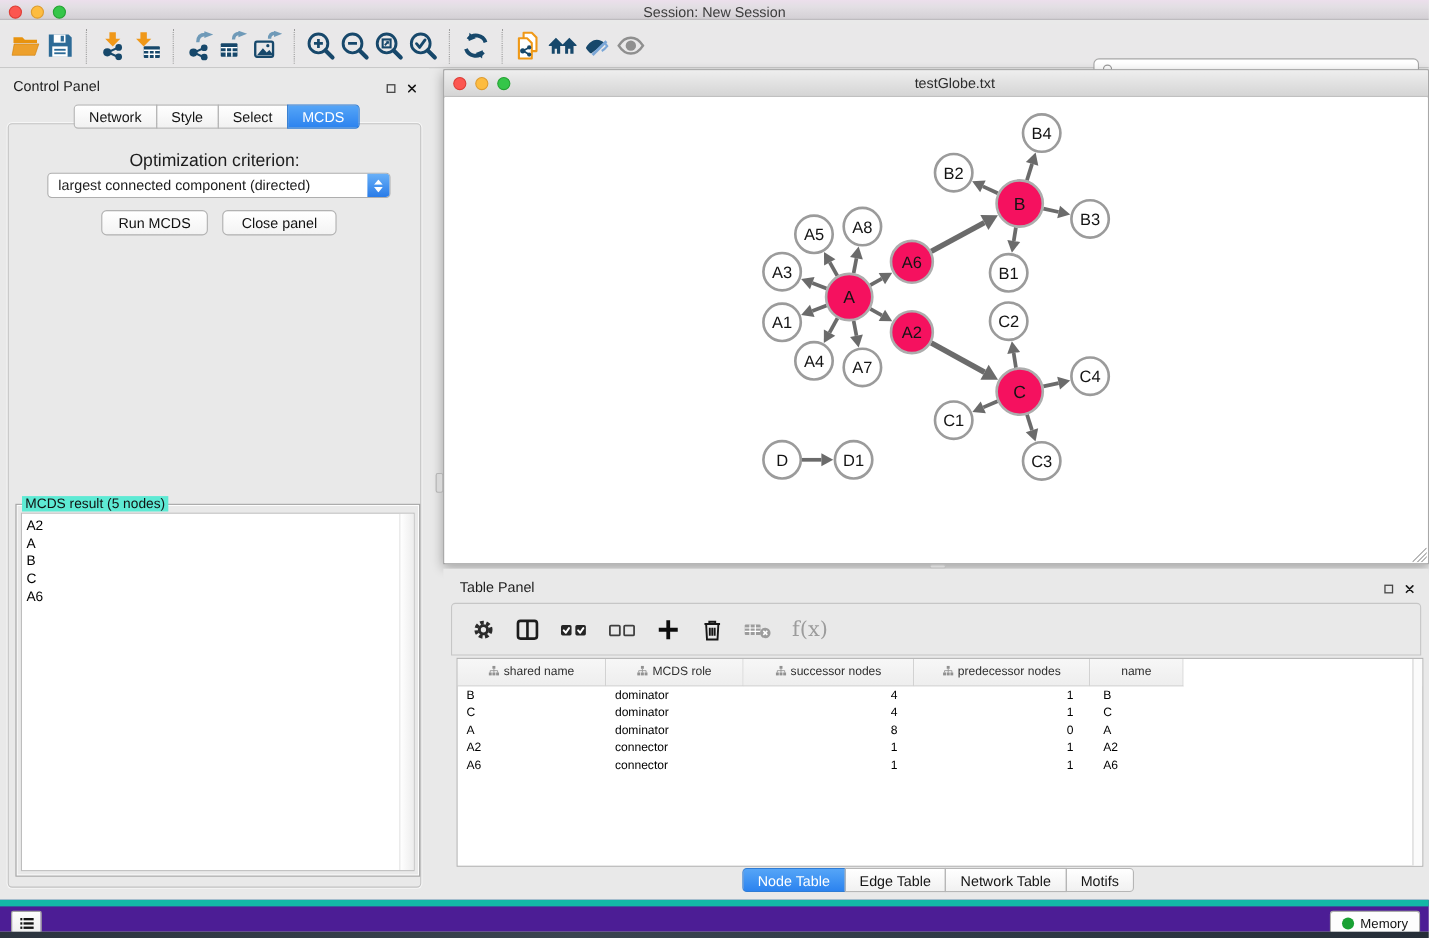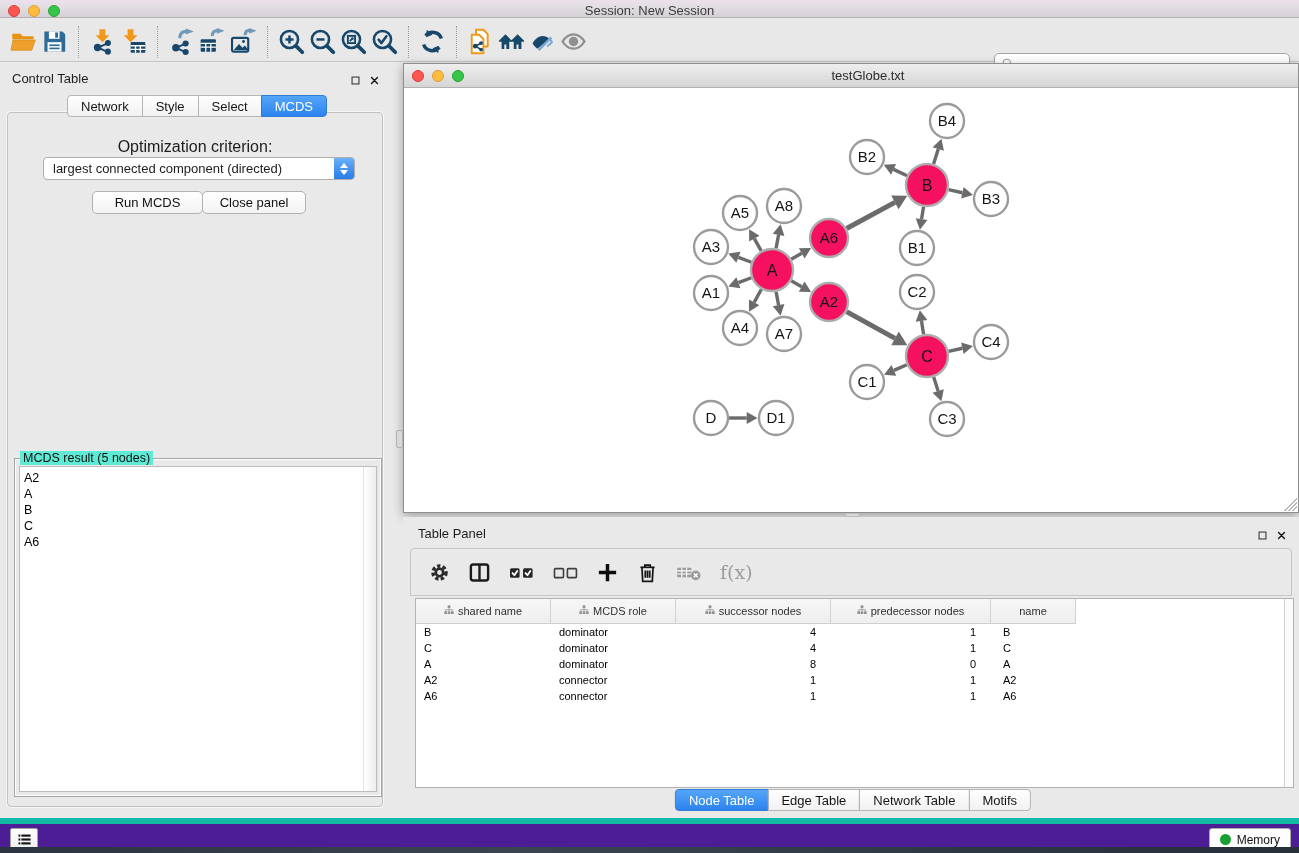--- a/index.html
+++ b/index.html
@@ -51,21 +51,21 @@
   .dropdown{position:absolute;left:43px;top:95px;width:312px;height:23px;background:#fff;
     border:1px solid #aeaeae;border-radius:4px;font-size:13px;}
   .dropdown .val{position:absolute;left:9px;top:3px;}
   .dropdown .stepper{position:absolute;right:0;top:0;bottom:0;width:20px;border-radius:0 3px 3px 0;
     background:linear-gradient(#68b0f8,#2a7ce8);display:flex;flex-direction:column;
     align-items:center;justify-content:center;gap:2px;}
   .dropdown .stepper svg{width:8px;height:5px;display:block;}
   .cp-btn{position:absolute;top:129px;height:23px;border:1px solid #b2b2b2;border-radius:5px;
     background:linear-gradient(#ffffff,#f3f3f3);font-size:13px;font-family:"Liberation Sans",sans-serif;
     color:#111;}
-  .btn-run{left:92px;width:111px;}
+  .btn-run{left:92px;width:97px;}
   .btn-close{left:202px;width:104px;}
   .groupbox{position:absolute;left:14px;top:396px;width:368px;height:339px;
     border:1px solid #a6a6a6;box-shadow:1px 1px 0 #fdfdfd inset,-1px -1px 0 #fdfdfd inset;}
   .groupbox .legend{position:absolute;top:-8px;left:5px;background:#5eead4;padding:0 3px;
     font-size:12.5px;color:#111;}
   .mcds-list{position:absolute;left:4px;right:4px;top:7px;bottom:4px;background:#fff;
     border:1px solid #bdbdbd;overflow:hidden;}
   .mcds-list .scroll{position:absolute;right:0;top:0;bottom:0;width:13px;
     background:linear-gradient(to right,#ffffff,#ededed);border-left:1px solid #e3e3e3;}
   .mcds-item{font-size:12.5px;line-height:16px;padding-left:4px;color:#000;}
@@ -327,21 +327,21 @@
           <svg viewBox="0 0 24 24" style="width: 14px; height: 14px; display: block;">
             <circle cx="10" cy="10" r="6.3" fill="none" stroke="#9c9c9c" stroke-width="1.8"></circle>
             <line x1="14.8" y1="14.8" x2="19.5" y2="19.5" stroke="#9c9c9c" stroke-width="2"></line>
           </svg>
         </span>
       <input placeholder="" style="">
     </div>
   </div>
 
   <div class="control-panel">
-    <div class="panel-head">Control Table</div>
+    <div class="panel-head">Control Panel</div>
     <button class="panel-ctl cp-float">
         <span id="cp-float-slot">
           <svg viewBox="0 0 24 24" style="width: 11px; height: 11px; display: block;">
             <rect x="4.5" y="4.5" width="15" height="15" fill="none" stroke="#474747" stroke-width="2.6"></rect>
           </svg>
         </span>
       </button>
     <button class="panel-ctl cp-close">
         <span id="cp-close-slot">
           <svg viewBox="0 0 24 24" style="width: 11px; height: 11px; display: block;">

